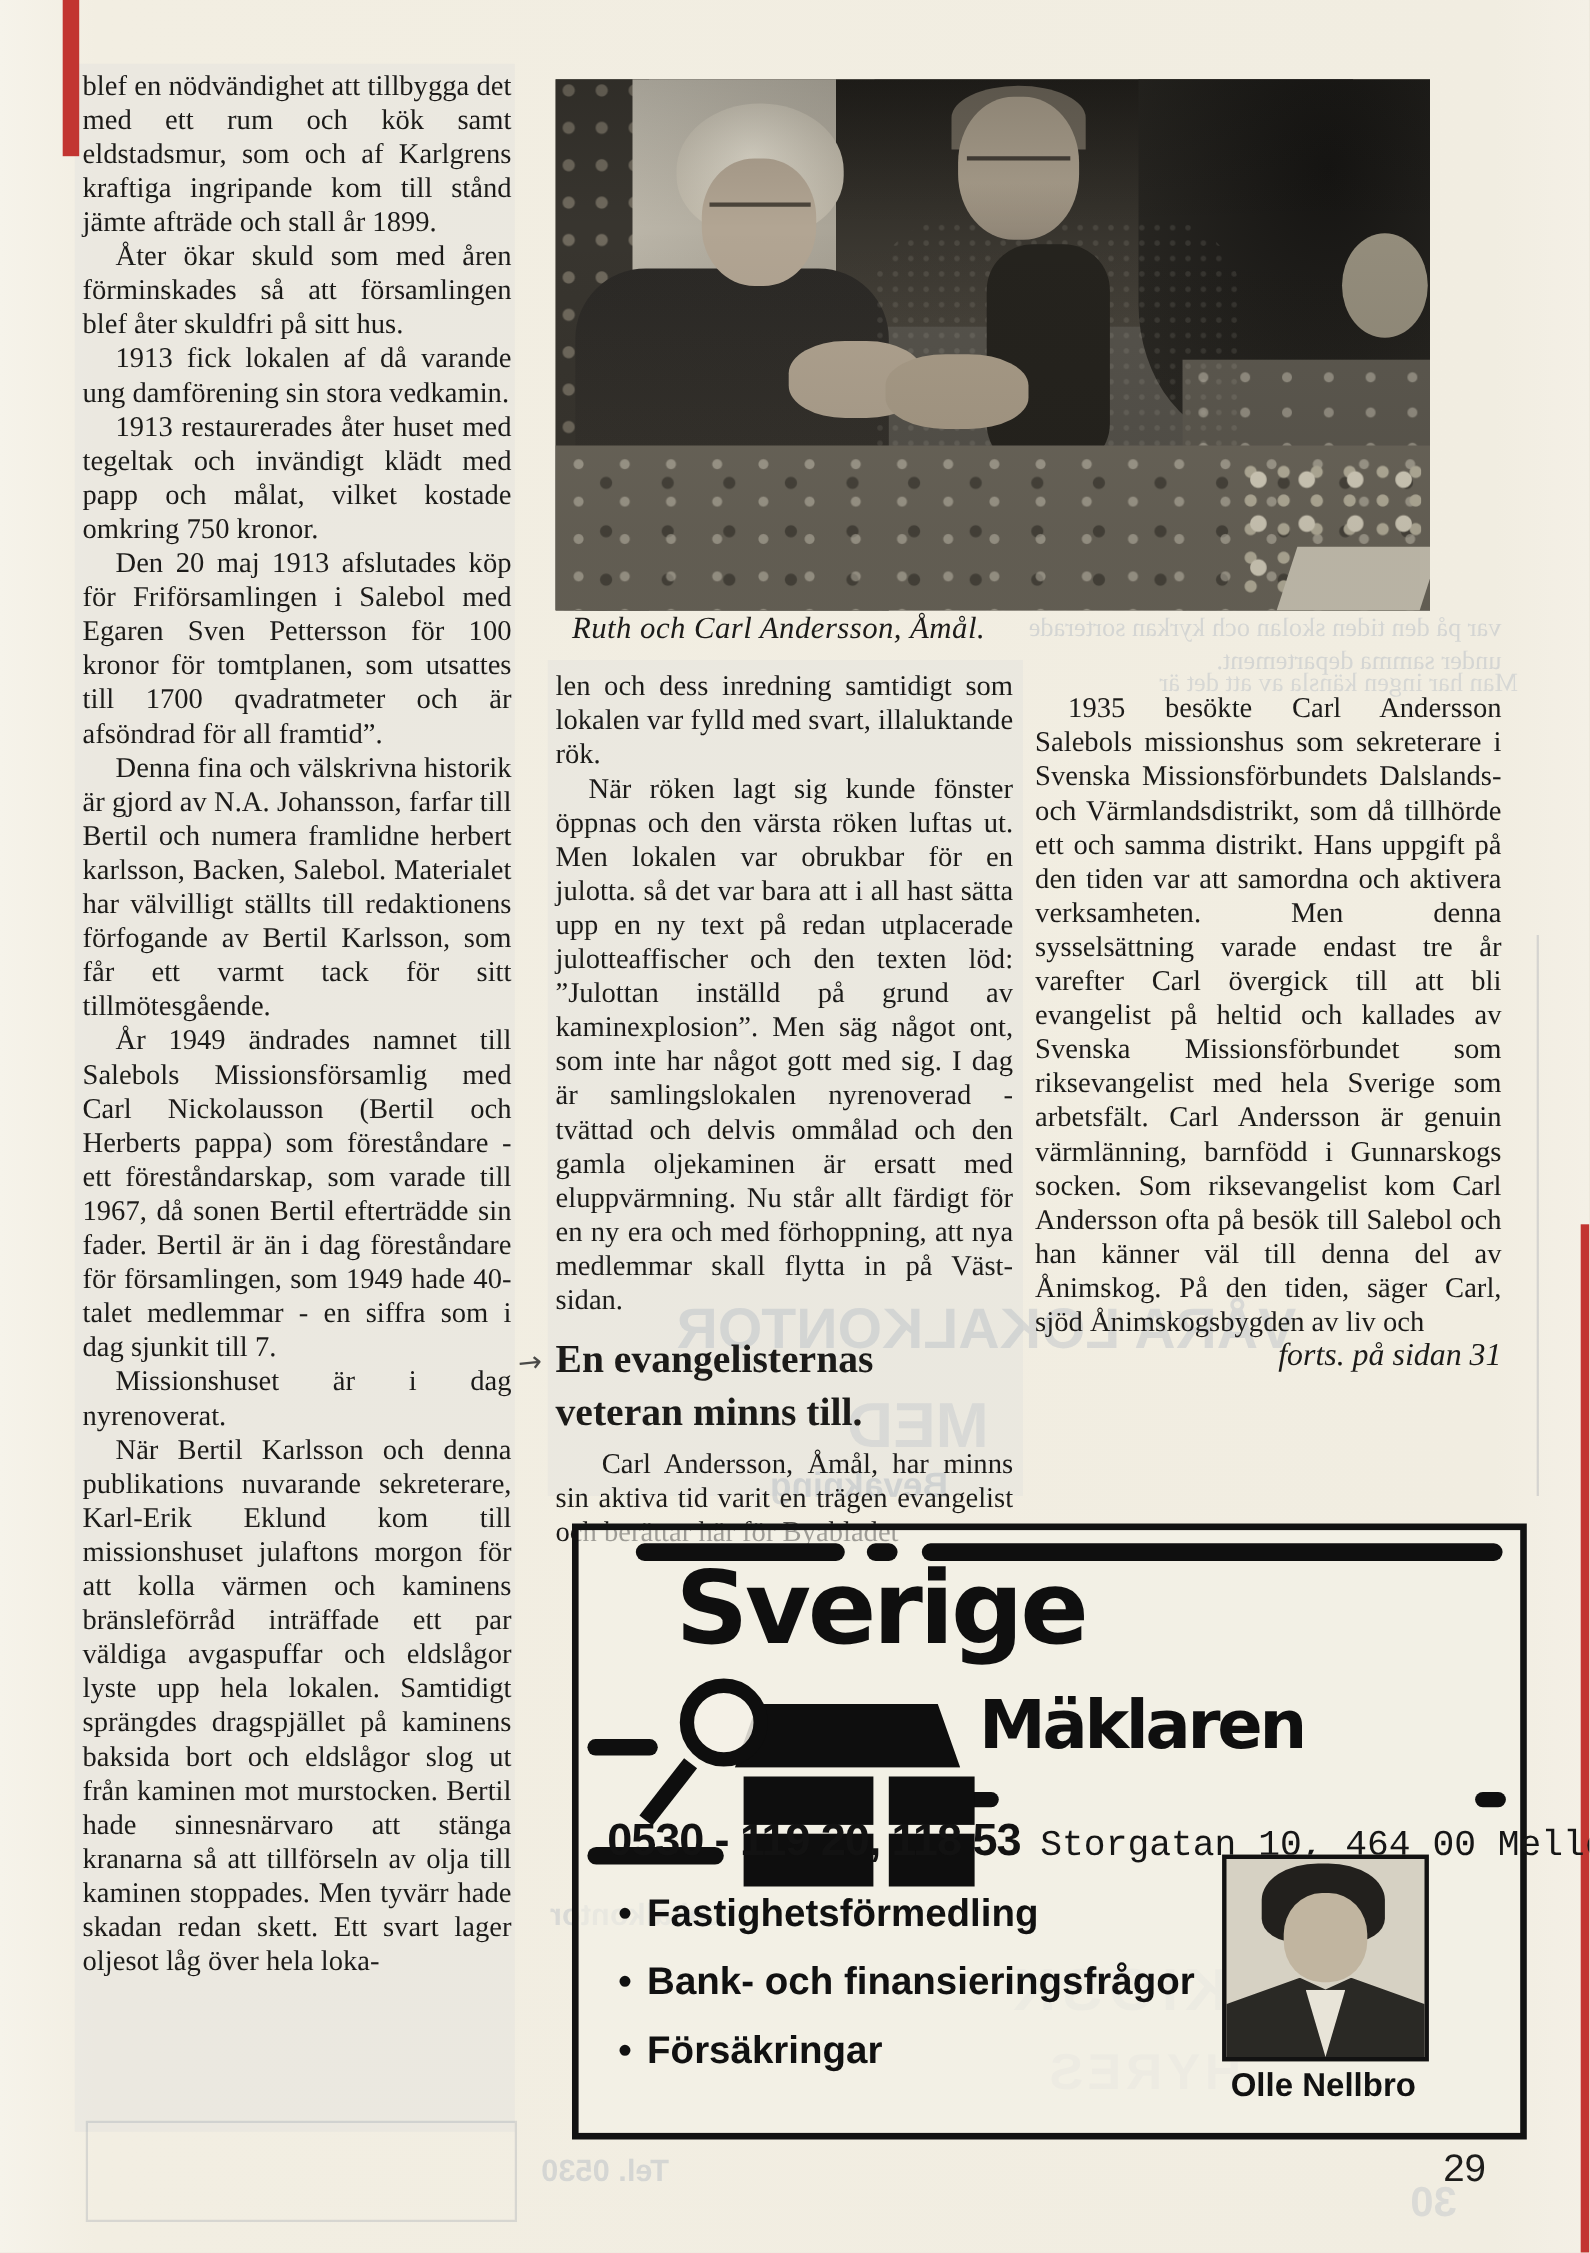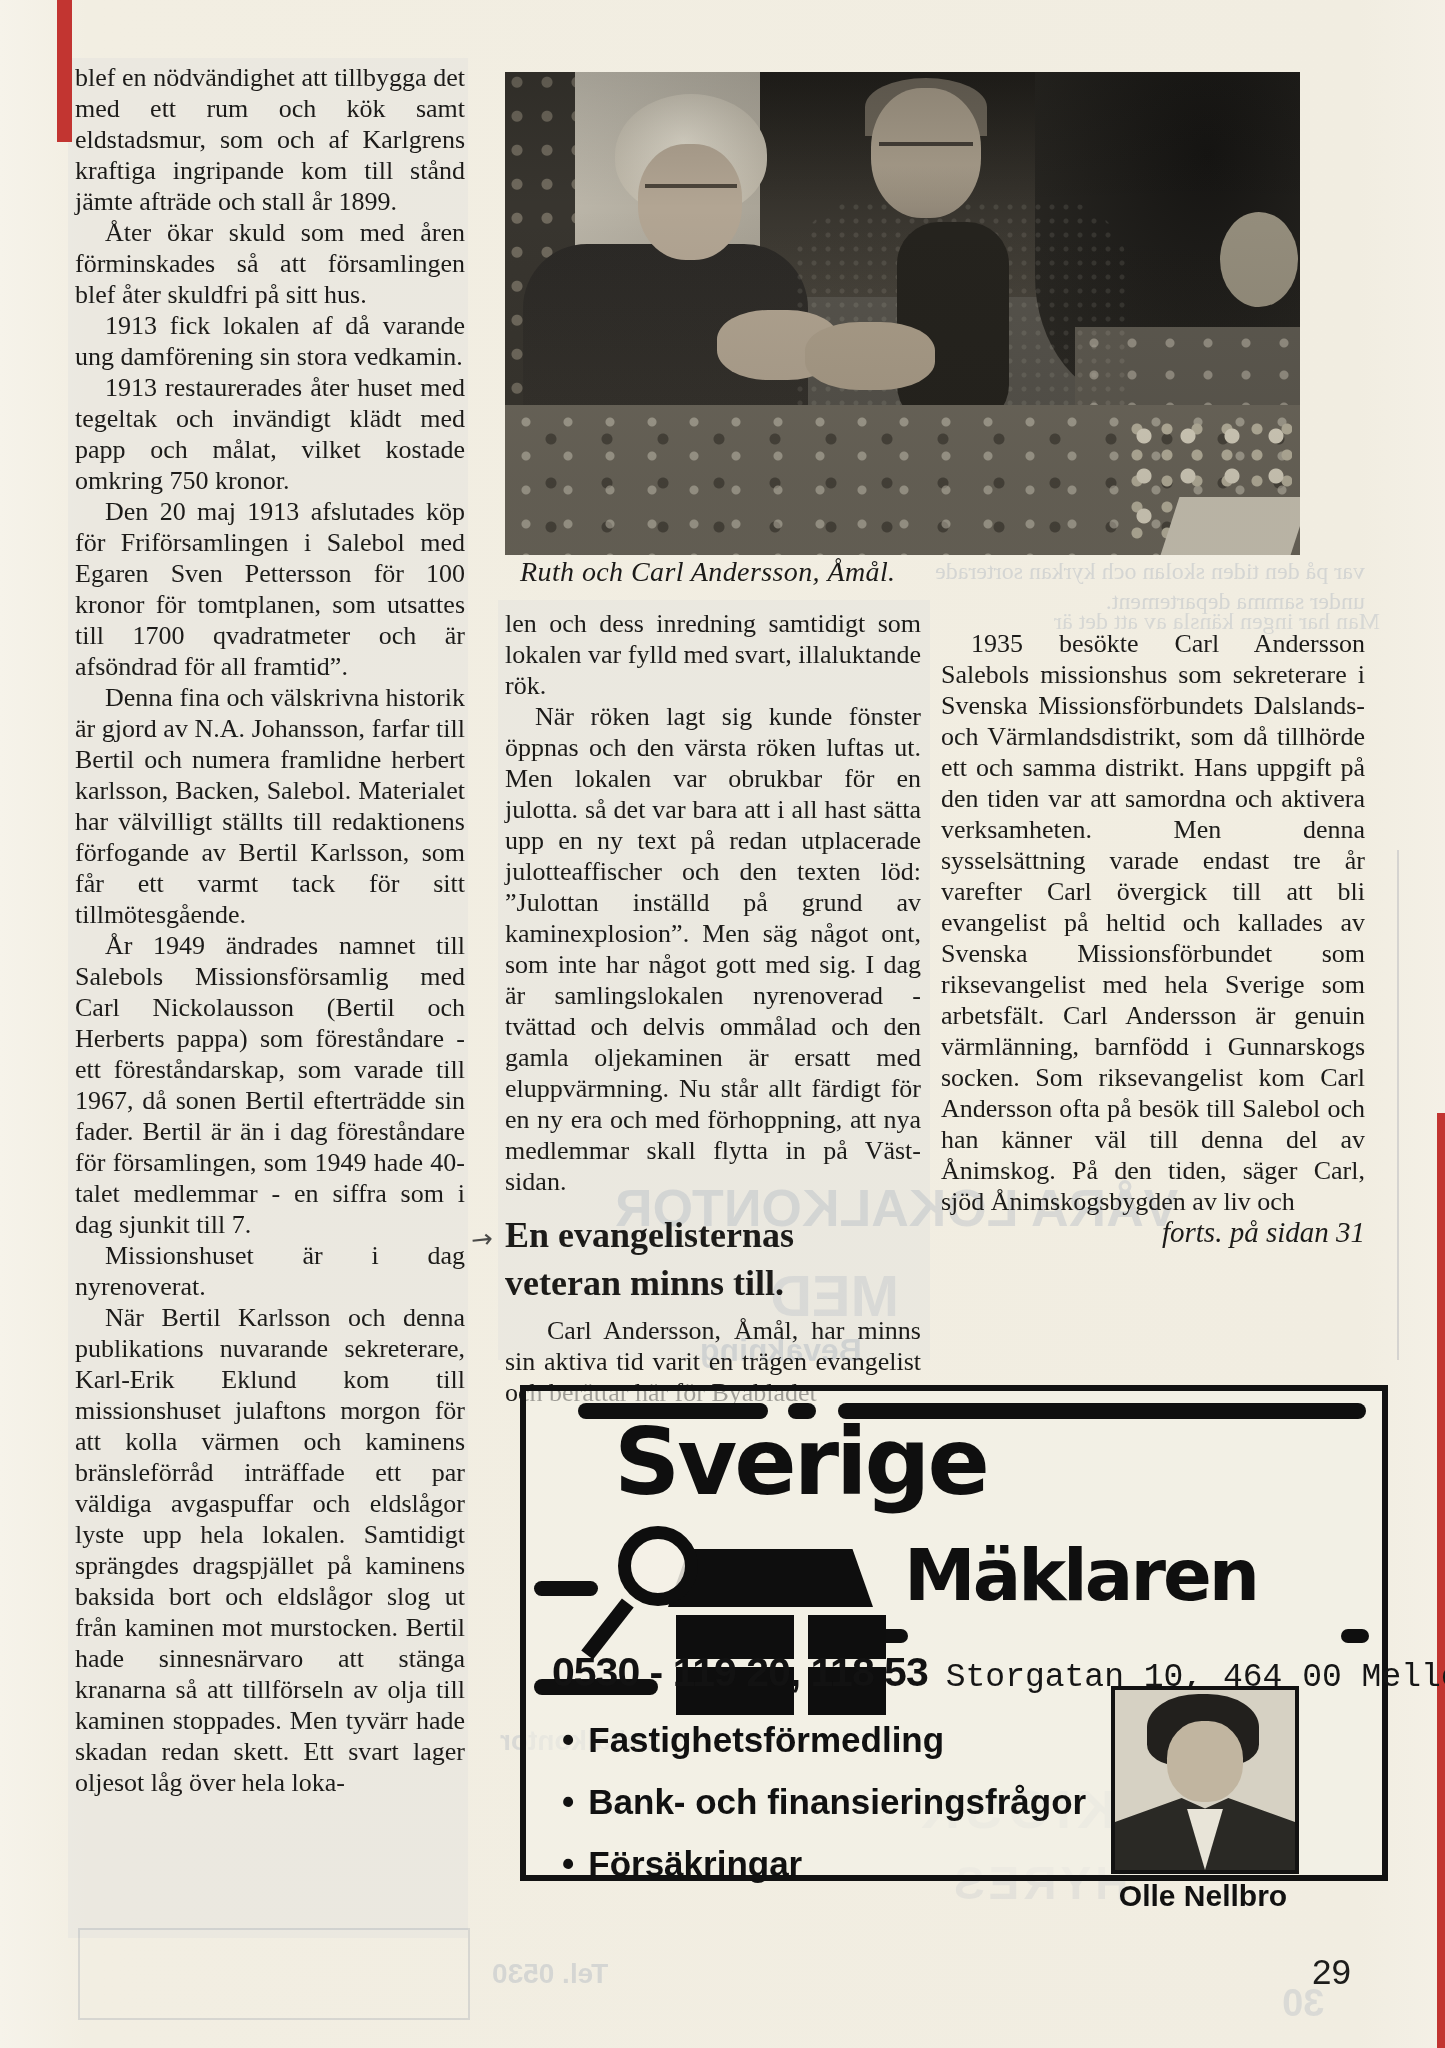--- a/index.html
+++ b/index.html
@@ -56,27 +56,27 @@
      background-size:42px 34px,56px 44px;background-position:0 0,18px 12px;}
   .ph-sofaback{right:0;top:255px;width:225px;height:235px;background:#5d5950;
      background-image:radial-gradient(circle,rgba(228,222,205,.4) 4px,transparent 5px);background-size:38px 32px;}
   .ph-flowers{right:8px;bottom:14px;width:170px;height:125px;background:transparent;
      background-image:radial-gradient(circle,#d8d2c0 7px,transparent 8px),
                       radial-gradient(circle,#b8b29e 5px,transparent 6px);
      background-size:44px 40px,30px 26px;}
   .ph-papers{right:0;bottom:0;width:130px;height:58px;background:#cfc9b9;transform:skewX(-18deg);}
 
   
-  .ad{position:absolute;left:520px;top:1385px;width:868px;height:496px;border:6px solid #121212;
+  .ad{position:absolute;left:520px;top:1385px;width:868px;height:560px;border:6px solid #121212;
       box-sizing:border-box;background:rgba(244,241,232,.6);font-family:"Liberation Sans",sans-serif;}
   .bar{position:absolute;background:#0f0f0f;border-radius:8px;}
   .brand{position:absolute;font-family:"DejaVu Sans",sans-serif;font-weight:bold;color:#0f0f0f;
          letter-spacing:-3px;}
   .brand1{left:88px;top:18px;font-size:92px;}
-  .brand2{left:378px;top:142px;font-size:72px;}
+  .brand2{left:364px;top:142px;font-size:61px;}
   .sm-house{position:absolute;left:148px;top:158px;width:220px;height:170px;}
   .sm-house div{position:absolute;background:#0e0e0e;}
   .roof{left:-6px;top:0;width:205px;height:58px;clip-path:polygon(10% 0,90% 0,100% 100%,0 100%);}
   .hb1{left:2px;top:66px;width:118px;height:44px;}
   .hb2{left:134px;top:66px;width:78px;height:44px;}
   .hb3{left:2px;top:118px;width:118px;height:48px;}
   .hb4{left:134px;top:118px;width:78px;height:48px;}
   .mag-circle{position:absolute;left:92px;top:135px;width:54px;height:54px;border:13px solid #0e0e0e;
       border-radius:50%;background:rgba(244,241,232,.85);}
   .mag-handle{position:absolute;left:74px;top:205px;width:15px;height:66px;background:#0e0e0e;

